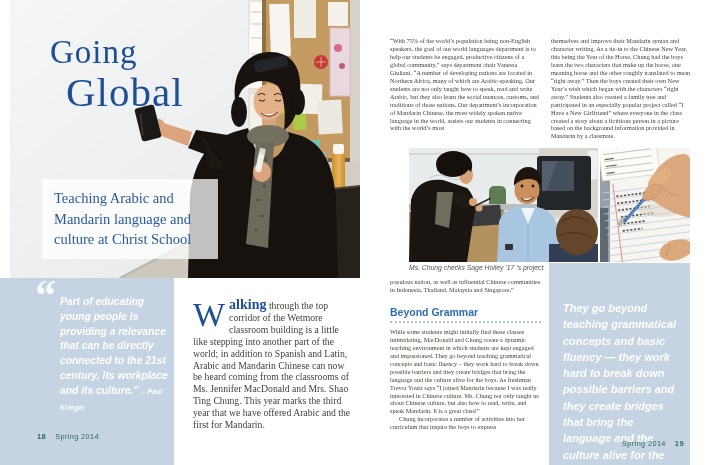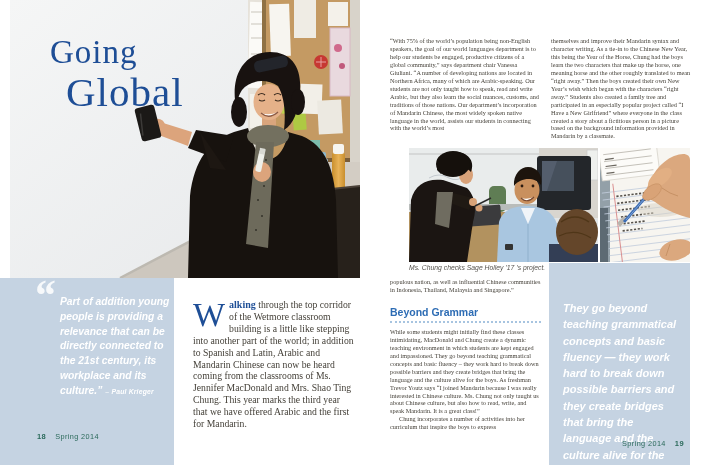--- a/index.html
+++ b/index.html
@@ -16,21 +16,21 @@
       background:rgba(255,255,255,0.74);}
   .subtitle-box .txt{font-size:14.5px;line-height:20.5px;color:var(--subtitle-blue,#2a5a9e);}
   .panel-left{left:0;top:278px;width:174px;height:187px;background:var(--panel-blue,#c5d3e2);}
   .quote-mark{left:33px;top:274px;font-size:44px;line-height:44px;font-weight:bold;font-style:italic;
       color:rgba(255,255,255,0.85);font-family:"Liberation Serif",serif;}
   .pullquote-left{left:60px;top:295px;width:112px;font-family:"Liberation Sans",sans-serif;
       font-weight:bold;font-style:italic;font-size:10.3px;line-height:14.8px;color:var(--quote-white,#fff);}
   .attribution{font-size:6.8px;letter-spacing:.2px;padding-left:3px;}
   .body-left{left:193px;top:299px;width:161px;font-size:9.7px;line-height:11.9px;text-align:left;}
   .dropcap{float:left;font-size:34px;line-height:27px;padding:2px 4px 0 0;color:var(--title-blue,#1e4e96);}
-  .leadin{font-weight:bold;font-size:10px;color:var(--title-blue,#1e4e96);}
+  .leadin{font-weight:bold;font-size:14px;color:var(--title-blue,#1e4e96);}
   .footer{font-family:"Liberation Sans",sans-serif;font-size:7.3px;letter-spacing:.4px;
       color:var(--footer-teal,#2b6a5b);}
   .footer b{font-size:7.5px;text-align:right;}
   .footer-left{left:37px;top:432px;}
   .footer-right{right:36px;top:432px;text-align:right;margin-top:7px;}
   .footer-left b{margin-right:9px;}
   .footer-right b{margin-left:9px;}
 
   
   .colsmall{font-size:6.25px;line-height:7.95px;}
@@ -162,25 +162,28 @@
         <rect x="247" y="148" width="6" height="6" rx="1" fill="#d8d9d2" transform="rotate(12 250 162)"></rect>
       </g>
     </svg>
   </div>
 
   <div class="abs title-block">
     <div class="title-l1">Going</div>
     <div class="title-l2">Global</div>
   </div>
 
+  <div class="abs subtitle-box">
+    <div class="txt">Teaching Arabic and Mandarin language and culture at Christ School</div>
+  </div>
 
   <div class="abs quote-mark">“</div>
 
   <div class="abs pullquote-left">
-    <span>Part of addition young people is providing a relevance that can be directly connected to the 21st century, its workplace and its culture.”</span><span class="attribution">– Paul Krieger</span>
+    <span>Part of educating young people is providing a relevance that can be directly connected to the 21st century, its workplace and its culture.”</span><span class="attribution">– Paul Krieger</span>
   </div>
 
   <p class="abs body-left">
     <span class="dropcap">W</span><span class="leadin">alking</span><span> through the top corridor of the Wetmore classroom building is a little like stepping into another part of the world; in addition to Spanish and Latin, Arabic and Mandarin Chinese can now be heard coming from the classrooms of Ms. Jennifer MacDonald and Mrs. Shao Ting Chung. This year marks the third year that we have offered Arabic and the first for Mandarin.</span>
   </p>
 
   <div class="abs footer footer-left">
     <b>18</b><span>Spring 2014</span>
   </div>
 

